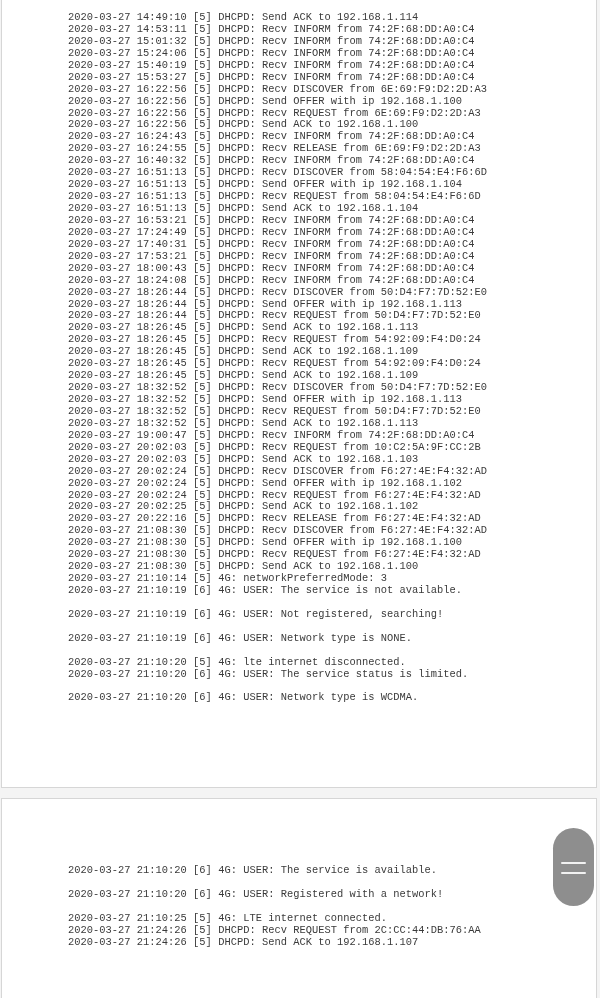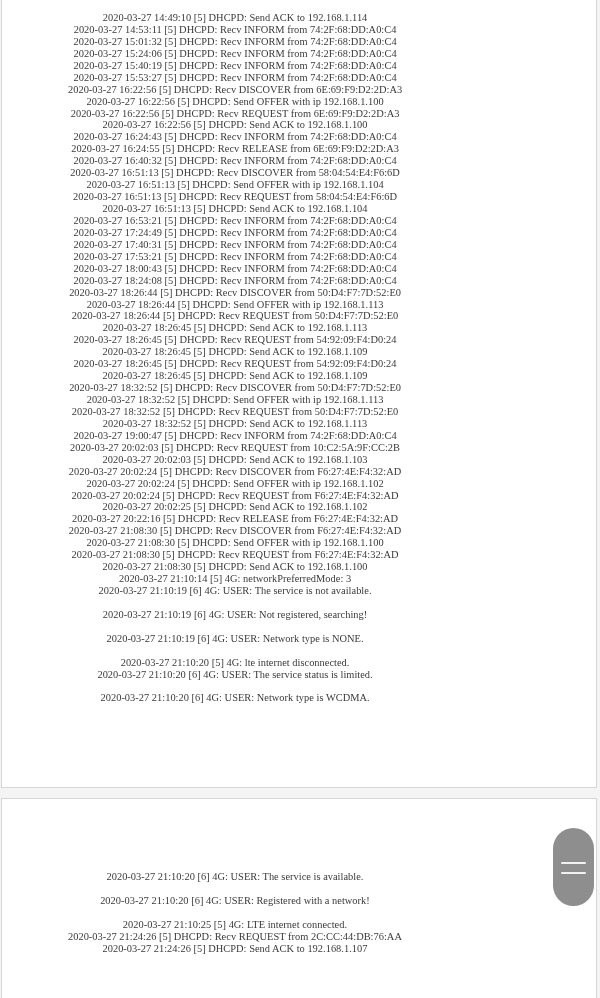--- a/index.html
+++ b/index.html
@@ -18,30 +18,29 @@
     border: 1px solid #d6d6d6;
     box-sizing: border-box;
   }
   #panel-1 { top: -2px; height: 790px; }
   #panel-2 { top: 798px; height: 202px; border-bottom: none; }
   .log {
     position: absolute;
     left: 66px;
     margin: 0;
     padding: 0;
-    font-family: Liberation Serif, serif;
+    font-family: Liberation Mono, monospace;
     font-size: 10.4px;
     line-height: 11.95px;
     color: #3a3a3a;
     white-space: pre;
     letter-spacing: 0.02px;
-    text-align: center;
   }
   #panel-1 .log { top: 13px; }
-  #panel-2 .log { top: 72px; }
+  #panel-2 .log { top: 66px; }
   .line { display: block; height: 11.95px; }
   .line.blank { height: 11.95px; }
   .drag-handle {
     position: absolute;
     left: 553px;
     top: 828px;
     width: 41px;
     height: 78px;
     border-radius: 21px;
     background: #8e8e8e;

